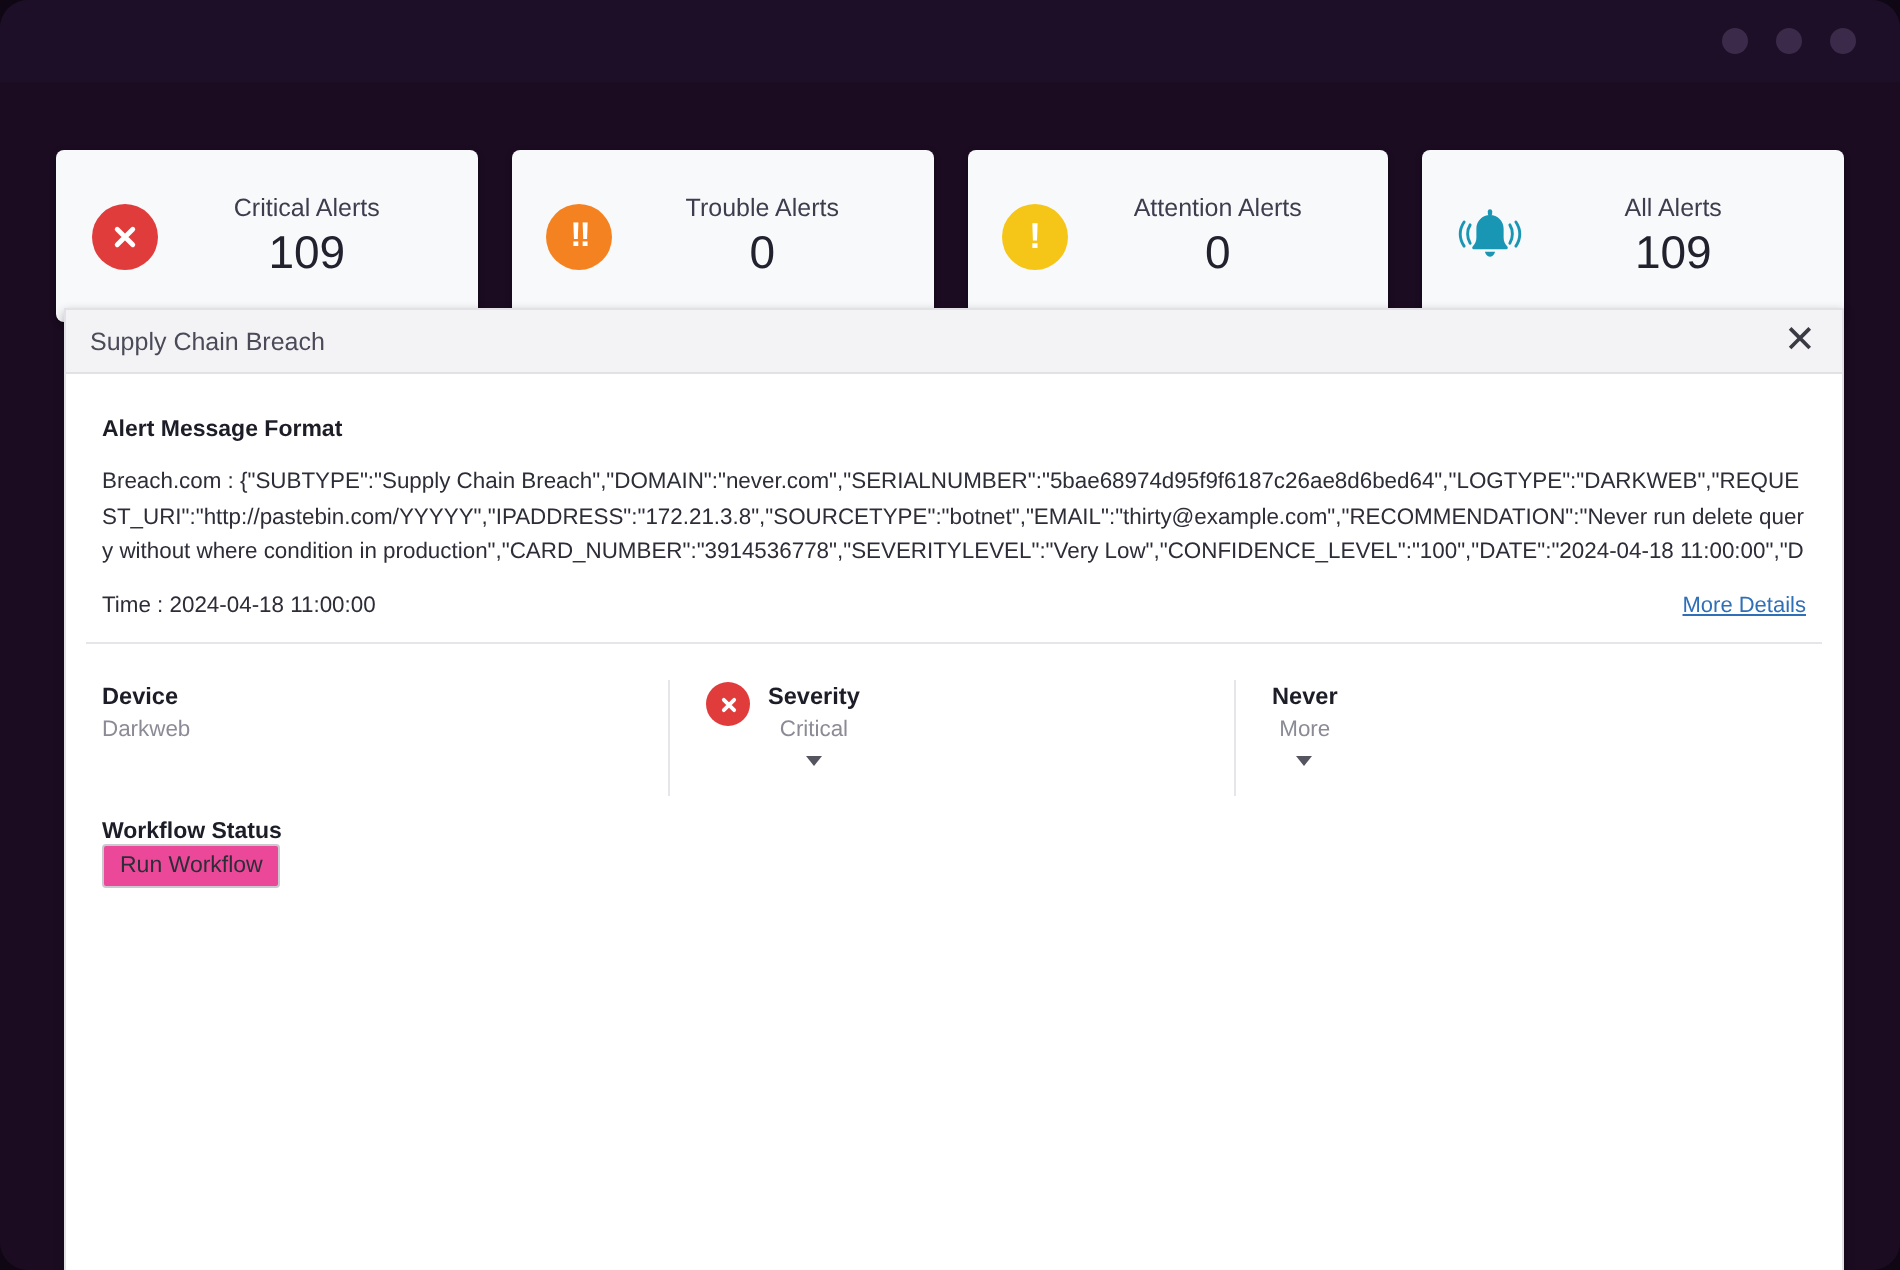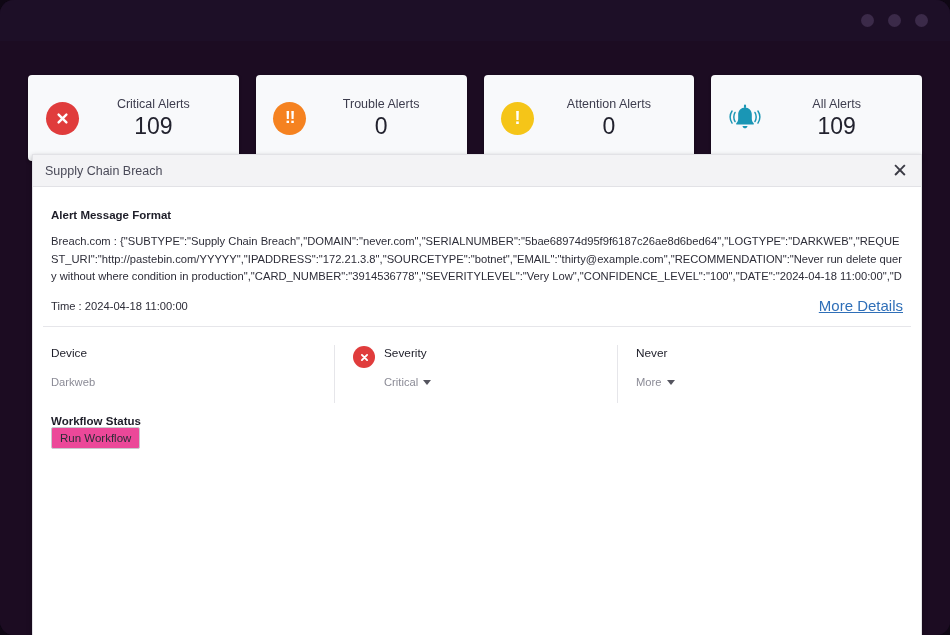--- a/index.html
+++ b/index.html
@@ -181,21 +181,21 @@
     justify-content: space-between;
     padding-top: 10px;
     padding-bottom: 12px;
     text-align: right;
   }
   #alert-time {
     font-size: 11.2px;
     color: #2d2d38;
   }
   #more-details {
-    font-size: 15px;
+    font-size: 11px;
     color: #2f6fb8;
     text-decoration: underline;
     cursor: pointer;
   }
 
   .hr-line {
     height: 1px;
     background: #e6e6ea;
     margin: 0 10px;
   }
@@ -225,35 +225,35 @@
     align-items: center;
     justify-content: center;
     font-size: 12px;
     font-weight: bold;
     margin-right: 9px;
     margin-top: 1px;
     flex: 0 0 22px;
   }
   .meta-label {
     font-size: 11.8px;
-    font-weight: normal;
+    font-weight: bold;
     color: #1d1d28;
     line-height: 16px;
-    margin-bottom: 14px;
+    margin-bottom: 2px;
   }
   .meta-value {
     font-size: 11.2px;
     color: #8b8b96;
     line-height: 15px;
     display: flex;
     align-items: center;
     gap: 5px;
     cursor: default;
   }
-  .meta-value.selectable { cursor: pointer; }
+  .meta-value.selectable { cursor: pointer; flex-direction: column; }
   .caret {
     display: inline-block;
     width: 0; height: 0;
     border-left: 4px solid transparent;
     border-right: 4px solid transparent;
     border-top: 5px solid #55555f;
   }
 
   
   #workflow-section { padding: 12px 18px 0 18px; }

